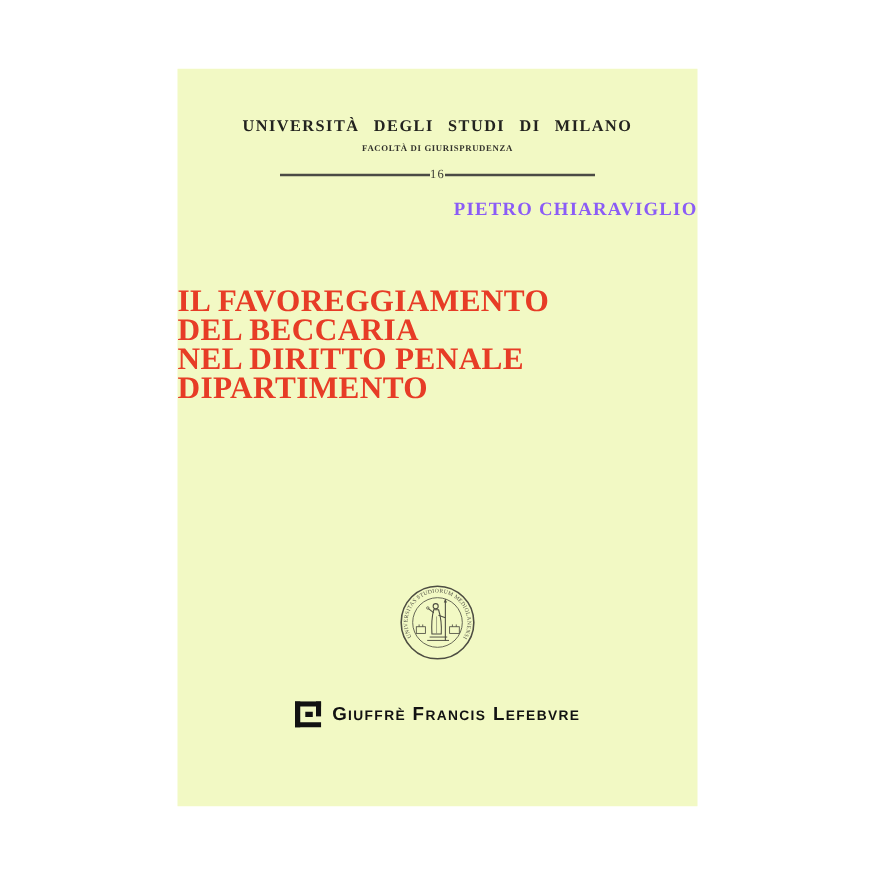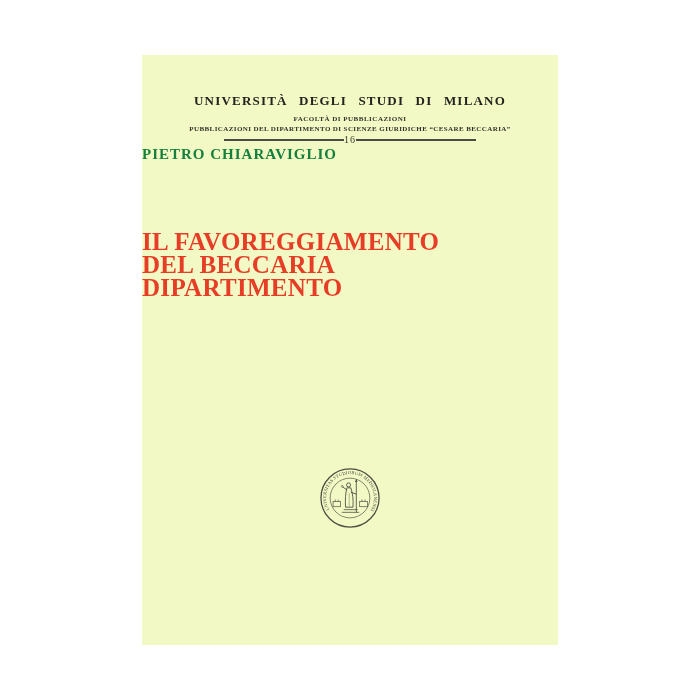--- a/index.html
+++ b/index.html
@@ -76,28 +76,28 @@
   }
   .volume-number {
     font-size: 10px;
     letter-spacing: 1px;
     color: #3a3a34;
     line-height: 14px;
   }
 
   .author-name {
     position: absolute;
-    top: 91px;
-    left: 0;
-    right: 0;
-    text-align: left;
+    top: 105px;
+    left: 0;
+    right: 0;
+    text-align: right;
     font-size: 15px;
     font-weight: bold;
     letter-spacing: 1px;
-    color: #15803d;
+    color: #8b5cf6;
   }
 
   .book-title {
     position: absolute;
     top: 175px;
     left: 0;
     right: 0;
     font-size: 25px;
     font-weight: bold;
     line-height: 23px;
@@ -140,35 +140,35 @@
   }
 </style>
 </head>
 <body>
 
 <div class="canvas">
   <div class="cover">
 
     <div class="header-block">
       <div class="university-name">UNIVERSITÀ DEGLI STUDI DI MILANO</div>
-      <div class="faculty-name">FACOLTÀ DI PUBBLICAZIONI</div>
-      <div class="series-title">PUBBLICAZIONI DEL DIPARTIMENTO DI SCIENZE GIURIDICHE “CESARE BECCARIA”</div>
+      <div class="faculty-name">FACOLTÀ DI GIURISPRUDENZA</div>
     </div>
 
     <div class="volume-row">
       <span class="rule-seg"></span>
       <span class="volume-number">16</span>
       <span class="rule-seg"></span>
     </div>
 
     <div class="author-name">PIETRO CHIARAVIGLIO</div>
 
     <div class="book-title">
       <div>IL FAVOREGGIAMENTO</div>
       <div>DEL BECCARIA</div>
+      <div>NEL DIRITTO PENALE</div>
       <div>DIPARTIMENTO</div>
     </div>
 
     <svg class="seal" viewBox="0 0 64 64" aria-hidden="true">
       <defs>
         <path id="sealArc" d="M 11,45 A 24.7,24.7 0 1 1 53,45" fill="none"></path>
       </defs>
       <circle cx="32" cy="32" r="30" fill="none" stroke="#4d4d42" stroke-width="1.3"></circle>
       <circle cx="32" cy="32" r="20.5" fill="none" stroke="#4d4d42" stroke-width="0.7"></circle>
       <text font-size="4.7" letter-spacing="0.2" fill="#4d4d42" font-family="Liberation Serif, serif">
@@ -187,15 +187,27 @@
         <line x1="23.5" y1="46.8" x2="41.5" y2="46.8" stroke-width="0.8"></line>
         <rect x="14.5" y="35.5" width="7.5" height="5.5" stroke-width="0.7"></rect>
         <line x1="16.8" y1="35.5" x2="16.8" y2="33.6" stroke-width="0.7"></line>
         <line x1="19.8" y1="35.5" x2="19.8" y2="33.6" stroke-width="0.7"></line>
         <rect x="42" y="35.5" width="8" height="5.5" stroke-width="0.7"></rect>
         <line x1="44.3" y1="35.5" x2="44.3" y2="33.6" stroke-width="0.7"></line>
         <line x1="47.5" y1="35.5" x2="47.5" y2="33.6" stroke-width="0.7"></line>
       </g>
     </svg>
 
+    <div class="publisher-block">
+      <svg class="giuffre-mark" viewBox="0 0 26 26" aria-hidden="true">
+        <g fill="#121212">
+          <rect x="0" y="0" width="26" height="5.2"></rect>
+          <rect x="0" y="0" width="5.2" height="26"></rect>
+          <rect x="0" y="20.8" width="26" height="5.2"></rect>
+          <rect x="20.8" y="0" width="5.2" height="15"></rect>
+          <rect x="10.2" y="10.4" width="7.4" height="5.2"></rect>
+        </g>
+      </svg>
+      <span class="publisher-name">Giuffrè Francis Lefebvre</span>
+    </div>
 
   </div>
 </div>
 
 </body></html>

